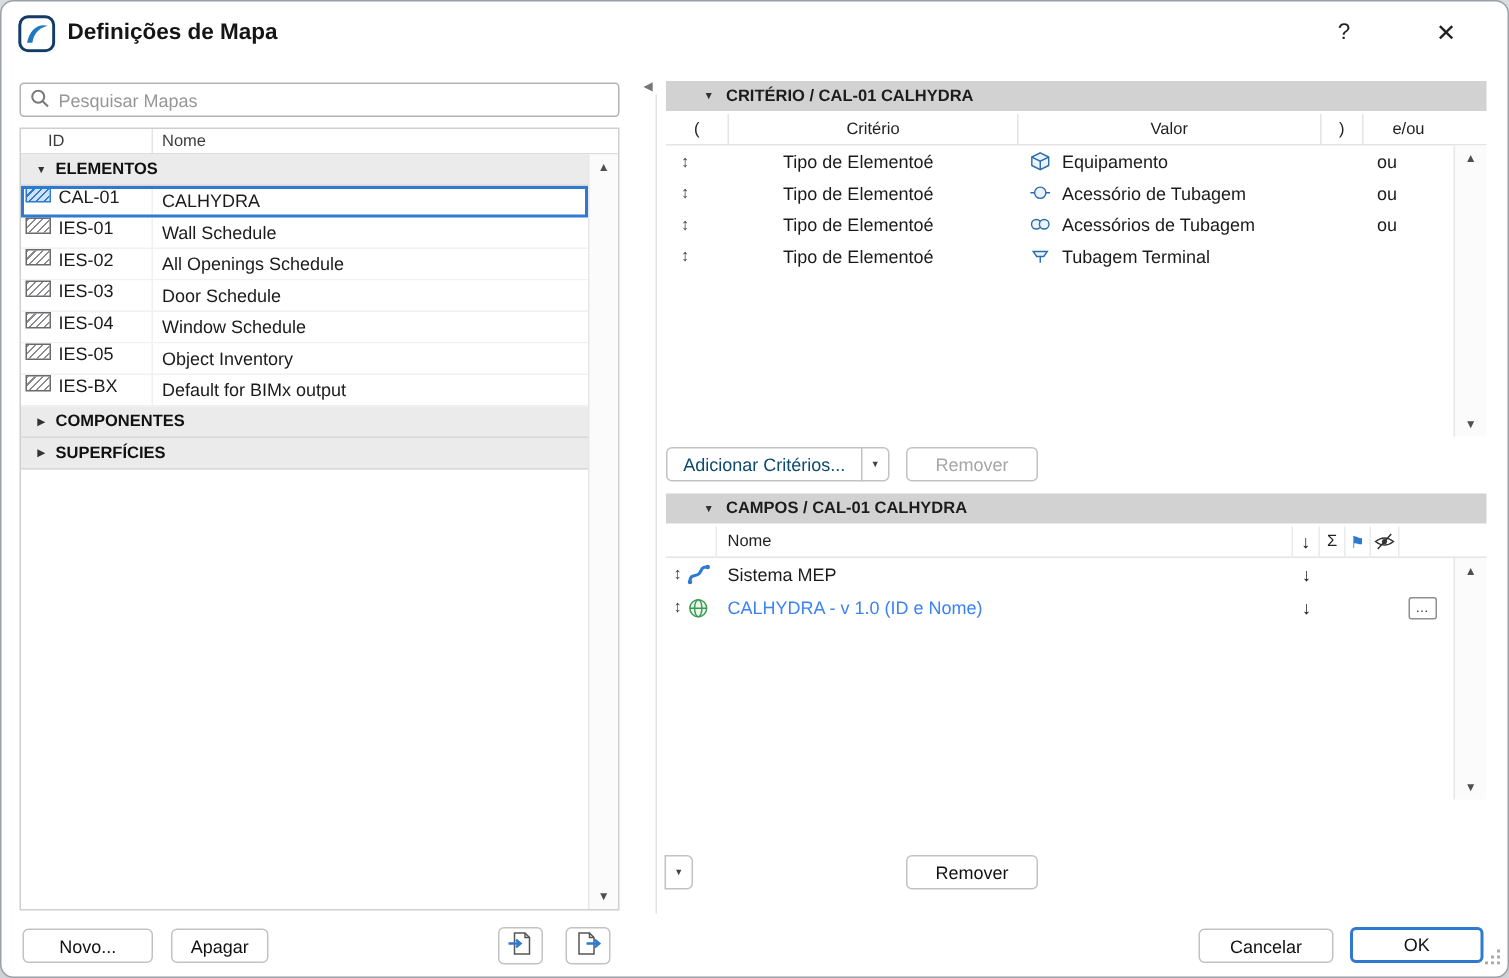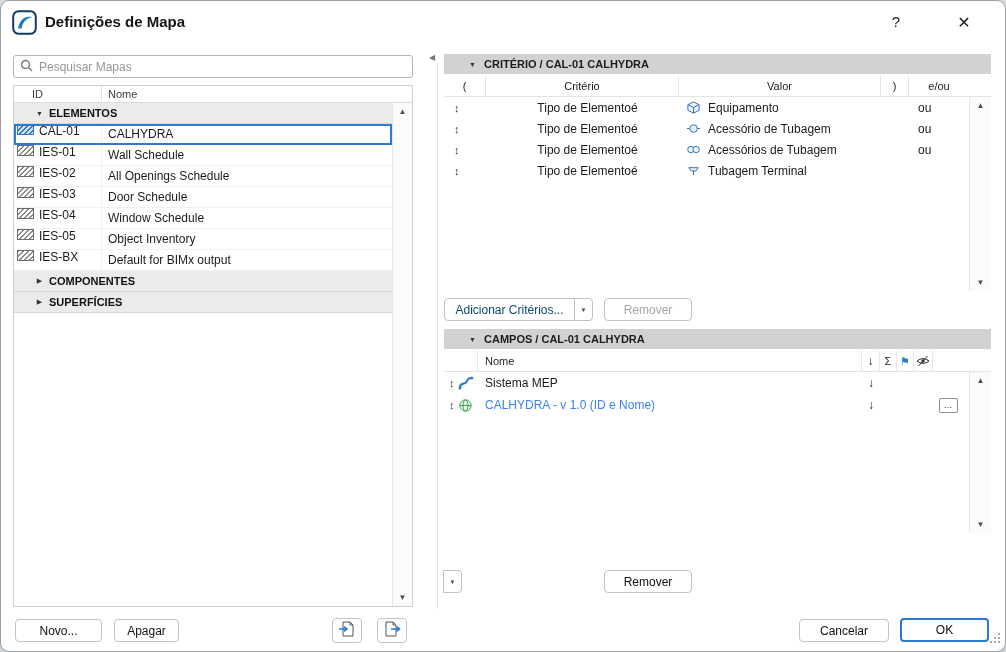--- a/index.html
+++ b/index.html
@@ -17,21 +17,21 @@
   .search{position:absolute;left:12px;top:54px;width:400px;height:23px;border:1px solid #b3b3b3;border-radius:3px;
     background:#fff;display:flex;align-items:center;gap:6px;padding:0 6px}
   .search input{border:none;outline:none;flex:1;font:12px "Liberation Sans","DejaVu Sans",sans-serif;color:#6d28d9;background:transparent}
   .search input::placeholder{color:#979797}
   
   .listbox{position:absolute;left:12px;top:84px;width:400px;height:522px;border:1px solid #cfcfcf;background:#fff}
   .list-header{height:17px;display:flex;align-items:center;border-bottom:1px solid #dcdcdc;font-size:11px;color:#3c3c3c}
   .lh-id{width:88px;height:100%;display:flex;align-items:center;padding-left:18px;border-right:1px solid #e4e4e4}
   .lh-name{flex:1;padding-left:6px}
   .list-content{position:absolute;left:0;top:17px;right:20px;bottom:0;overflow:hidden}
-  .group-row{height:21px;display:flex;align-items:center;gap:5px;padding-left:21px;background:#ebebeb;
+  .group-row{height:21px;display:flex;align-items:center;gap:5px;padding-left:9px;background:#ebebeb;
     border-bottom:1px solid #d8d8d8;font-weight:bold;font-size:11px;color:#111}
   .tri{font-size:7px;color:#333;width:9px;text-align:center}
   .item-row{height:21px;display:flex;align-items:stretch;border-bottom:1px solid #f1f1f1;background:#fff}
   .item-row.selected{outline:2px solid #2e7ad1;outline-offset:-2px}
   .cell-id{width:88px;display:flex;align-items:flex-start;gap:5px;padding-left:3px;border-right:1px solid #f0f0f0}
   .hatch{width:17px;height:11px;border:1px solid #6b6b6b;flex:none;
     background:repeating-linear-gradient(135deg,#8a8a92 0,#8a8a92 1px,#fff 1px,#fff 3.5px)}
   .selected .hatch{border-color:#2e7ad1;
     background:repeating-linear-gradient(135deg,#2e7ad1 0,#2e7ad1 1px,#cfe2f7 1px,#cfe2f7 3.5px)}
   .cell-name{flex:1;display:flex;align-items:center;padding-left:6px}
@@ -57,21 +57,21 @@
   
   .sec-header{position:absolute;left:443px;width:547px;height:20px;background:#d2d2d2;display:flex;align-items:center;
     gap:7px;padding-left:24px;font-size:11px;font-weight:bold;color:#1c1c1c}
   
   .crit-table{position:absolute;left:443px;top:75px;width:547px;height:215px;background:#fff}
   .crit-head{display:flex;height:21px;border-bottom:1px solid #e4e4e4;font-size:11px;color:#222}
   .ch{display:flex;align-items:center;justify-content:center;height:100%;border-right:1px solid #e4e4e4}
   .c1{width:42px}.c2{width:193px}.c3{width:202px}.c4{width:28px}.c5{width:60px;border-right:none}
   .crow{display:flex;height:21px;align-items:center;font-size:12px}
   .cr1{width:42px;padding-left:10px;color:#3a3a3a;font-size:11px}
-  .cr2{width:193px;display:flex;justify-content:center;padding:0 26px 0 36px}
+  .cr2{width:193px;display:flex;justify-content:flex-start;padding:0 26px 0 36px}
   .cr3{width:202px;display:flex;align-items:center;gap:6px;padding-left:7px}
   .cr4{width:28px}
   .cr5{width:60px;padding-left:9px}
   .vicon{width:16px;height:15px;flex:none;display:flex;align-items:center}
   
   .fields-table{position:absolute;left:443px;top:350px;width:547px;height:182px;background:#fff}
   .fld-head{display:flex;height:21px;border-bottom:1px solid #e4e4e4;font-size:11px;color:#222;align-items:center}
   .fh{display:flex;align-items:center;justify-content:center;height:100%;border-right:1px solid #eaeaea}
   .h1{width:34px}.h2{width:384px;justify-content:flex-start;padding-left:7px}.h3{width:18px;font-size:12px}
   .h4{width:17px}.h5{width:17px;color:#2e7ad1}.h6{width:19px}.h7{width:36px;border-right:none}

